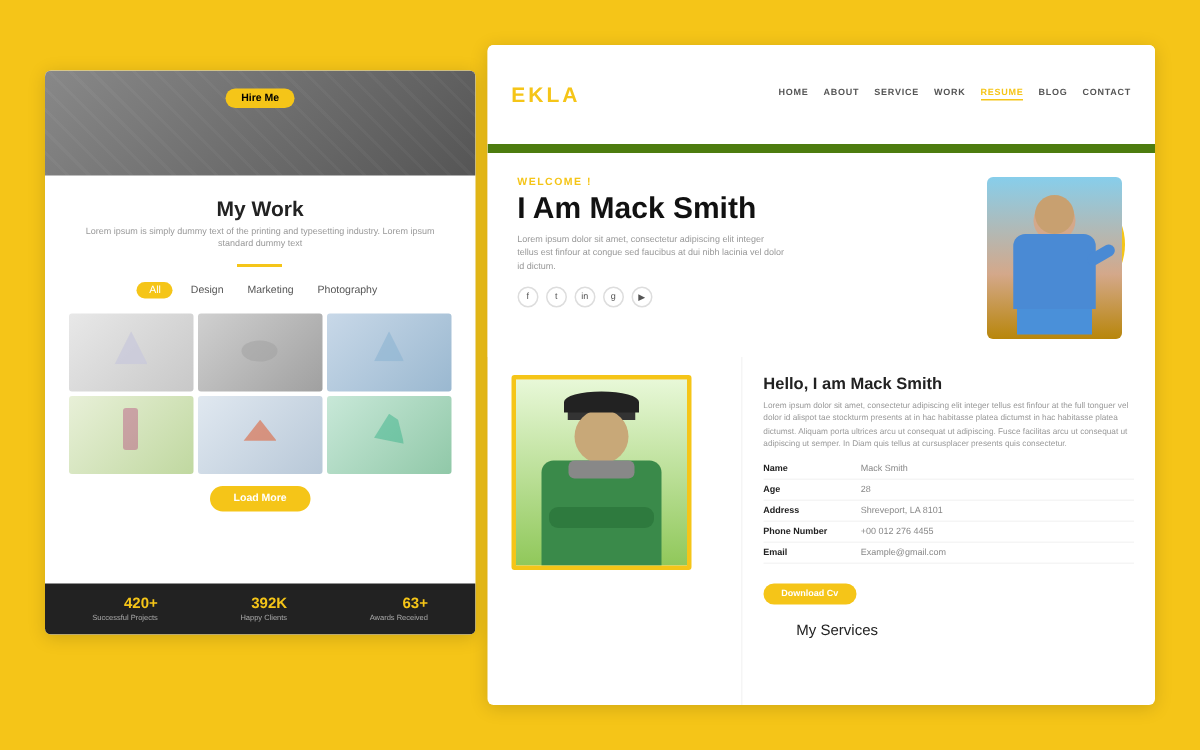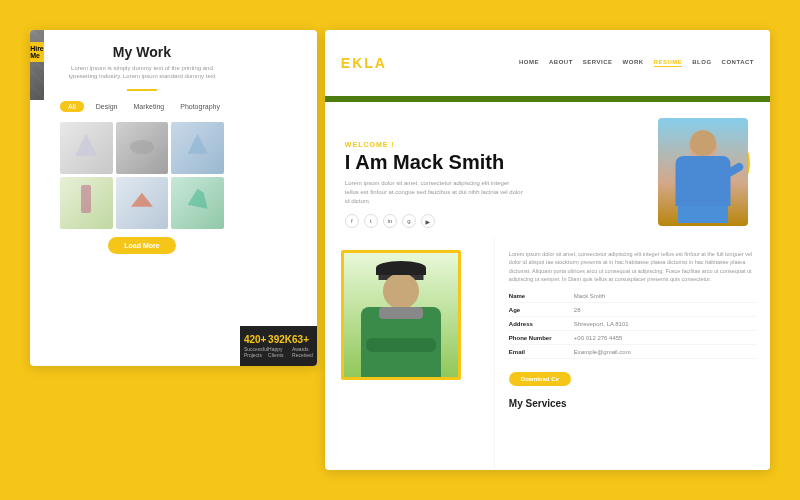--- a/index.html
+++ b/index.html
@@ -19,26 +19,28 @@
       height: 460px;
       background: #f5c518;
       display: flex;
       gap: 8px;
       padding: 10px;
     }
 
     
     .left-panel {
       width: 290px;
-      height: 336px;
+      height: 376px;
       background: #fff;
       border-radius: 4px;
       overflow: hidden;
       display: flex;
+      flex-direction: column;
       box-shadow: 0 2px 12px rgba(0,0,0,0.15);
+      margin-top: 17px;
     }
 
     .left-top-img {
       width: 100%;
       height: 70px;
       background: linear-gradient(135deg, #888 0%, #555 100%);
       position: relative;
       overflow: hidden;
     }
 
@@ -168,21 +170,21 @@
     .stats-bar {
       background: #222;
       color: #fff;
       display: flex;
       justify-content: space-around;
       padding: 8px 4px;
       margin-top: auto;
     }
 
     .stat-item {
-      text-align: left;
+      text-align: right;
     }
 
     .stat-number {
       font-size: 10px;
       font-weight: 700;
       color: #f5c518;
     }
 
     .stat-label {
       font-size: 5px;
@@ -236,21 +238,20 @@
       border-bottom: 1px solid #f5c518;
       padding-bottom: 1px;
     }
 
     .right-hero {
       display: flex;
       padding: 16px 20px 10px;
       gap: 10px;
       background: #fff;
       position: relative;
-      align-items: flex-end;
     }
 
     .hero-text {
       flex: 1;
     }
 
     .welcome-label {
       font-size: 7px;
       color: #f5c518;
       font-weight: 700;
@@ -458,23 +459,24 @@
       padding: 4px 12px;
       border-radius: 10px;
       font-size: 6px;
       cursor: pointer;
       font-weight: bold;
       margin-bottom: 8px;
     }
 
     .services-label {
       font-size: 10px;
-      font-weight: 700;
+      font-weight: 400;
       color: #222;
       margin-top: 4px;
+      margin-left: 22px;
     }
   </style>
 </head>
 <body>
 
 <div class="outer-frame">
 
   <div class="left-panel">
     <div class="left-top-img">
       <div class="hero-btn">Hire Me</div>
@@ -581,20 +583,21 @@
 
           <div style="position:absolute;top:54px;left:50%;transform:translateX(-50%);width:44px;height:12px;background:#888;border-radius:4px;z-index:3;"></div>
 
           <div class="green-shirt"></div>
 
           <div style="position:absolute;bottom:25px;left:50%;transform:translateX(-50%);width:70px;height:14px;background:#2e7a3e;border-radius:6px;z-index:4;"></div>
         </div>
       </div>
 
       <div class="about-section">
+        <div class="about-title">Hello, I am Mack Smith</div>
         <div class="about-desc">Lorem ipsum dolor sit amet, consectetur adipiscing elit integer tellus est finfour at the full tonguer vel dolor id alispot tae stockturm presents at in hac habitasse platea dictumst in hac habitasse platea dictumst. Aliquam porta ultrices arcu ut consequat ut adipiscing. Fusce facilitas arcu ut consequat ut adipiscing ut semper. In Diam quis tellus at cursusplacer presents quis consectetur.</div>
 
         <div class="info-table">
           <div class="info-row">
             <span class="info-label">Name</span>
             <span class="info-value">Mack Smith</span>
           </div>
           <div class="info-row">
             <span class="info-label">Age</span>
             <span class="info-value">28</span>

